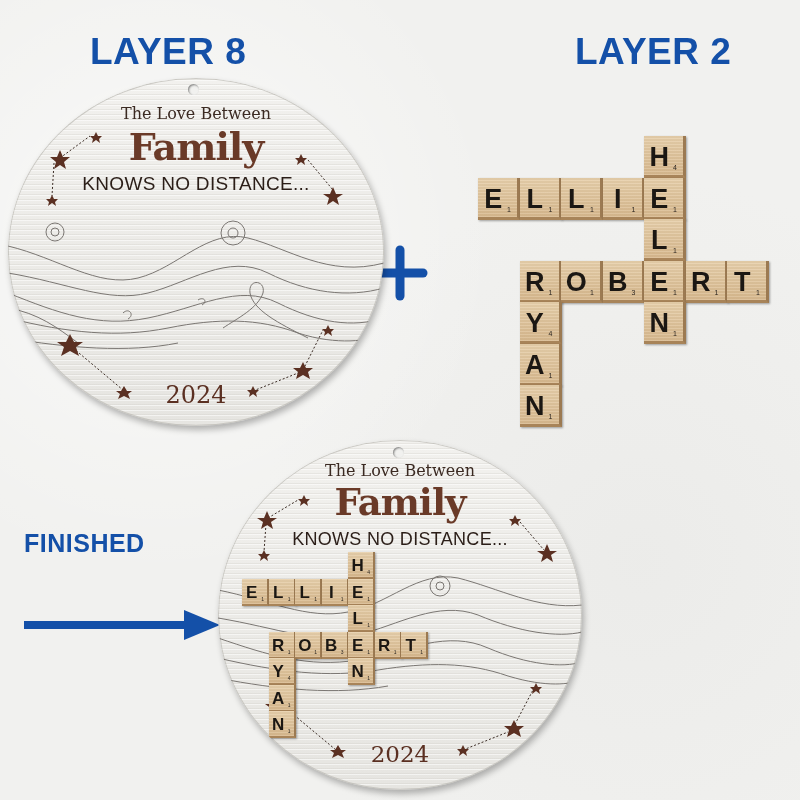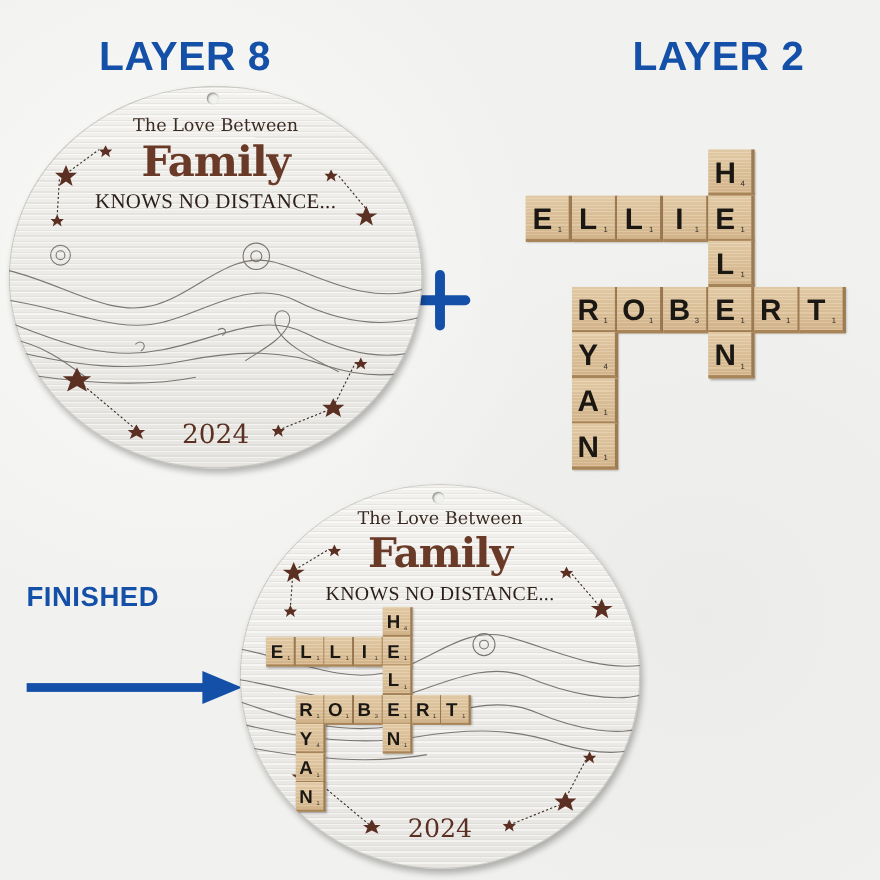--- a/index.html
+++ b/index.html
@@ -31,21 +31,21 @@
     box-shadow: 2px 4px 6px rgba(0,0,0,0.28), inset 0 0 0 1px rgba(180,178,172,0.6);
   }
   .ornament svg.deco { position:absolute; left:0; top:0; width:100%; height:100%; }
   .hole {
     position:absolute; border-radius:50%; background:#f1f1ef;
     box-shadow: inset 1px 1px 2px rgba(0,0,0,0.45);
   }
   .o-text { position:absolute; left:0; width:100%; text-align:center; white-space:nowrap; }
   .t-love { font-family:"DejaVu Serif", serif; color:#3b2a22; }
   .t-family { font-family:"DejaVu Serif", serif; font-weight:bold; color:#6a3a28; letter-spacing:-1px; }
-  .t-knows { font-family:Liberation Serif, serif; color:#2b1e18; letter-spacing:0.3px; }
+  .t-knows { font-family:Liberation Sans, sans-serif; color:#2b1e18; letter-spacing:0.3px; }
   .t-year { font-family:"DejaVu Serif", serif; font-weight:normal; color:#5b3022; }
 
   
   #orn1 { left:8px; top:78px; width:376px; height:348px; }
   #orn1 .hole { left:180px; top:6px; width:11px; height:11px; }
   #orn1 .t-love { top:26px; font-size:16px; }
   #orn1 .t-family { top:46px; font-size:38px; }
   #orn1 .t-knows { top:95px; font-size:19px; }
   #orn1 .t-year { top:303px; font-size:24px; }
 

